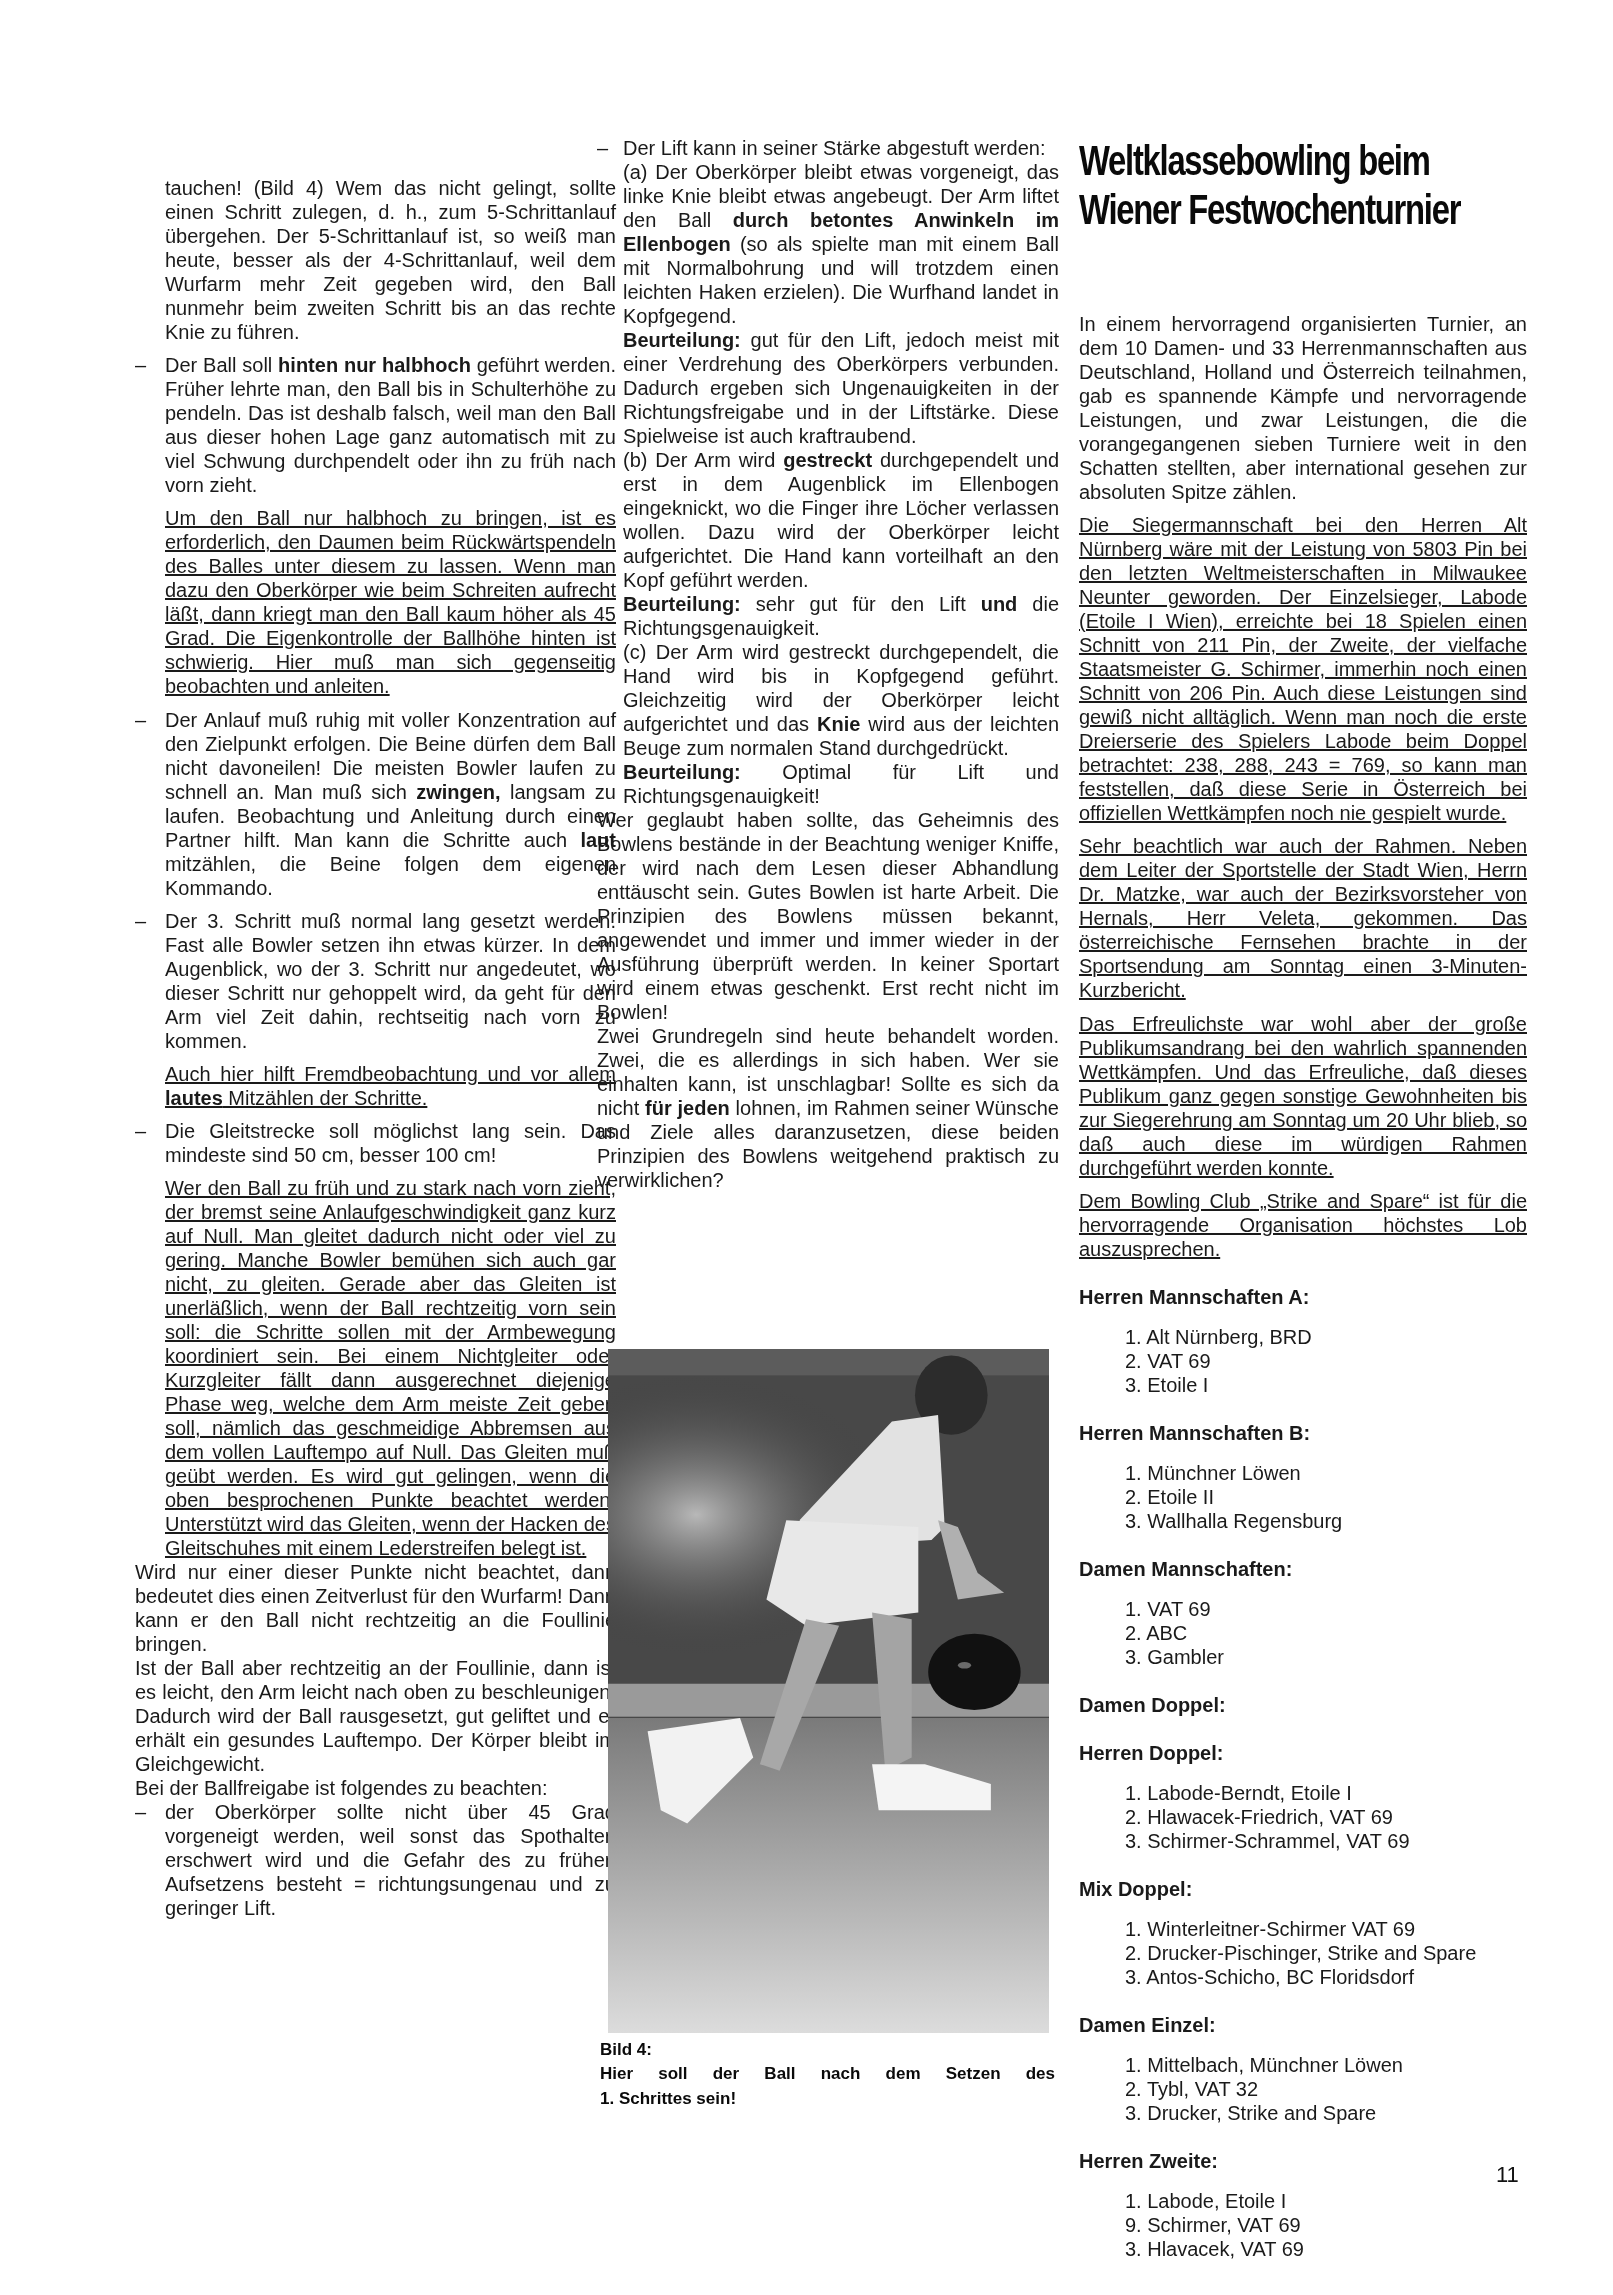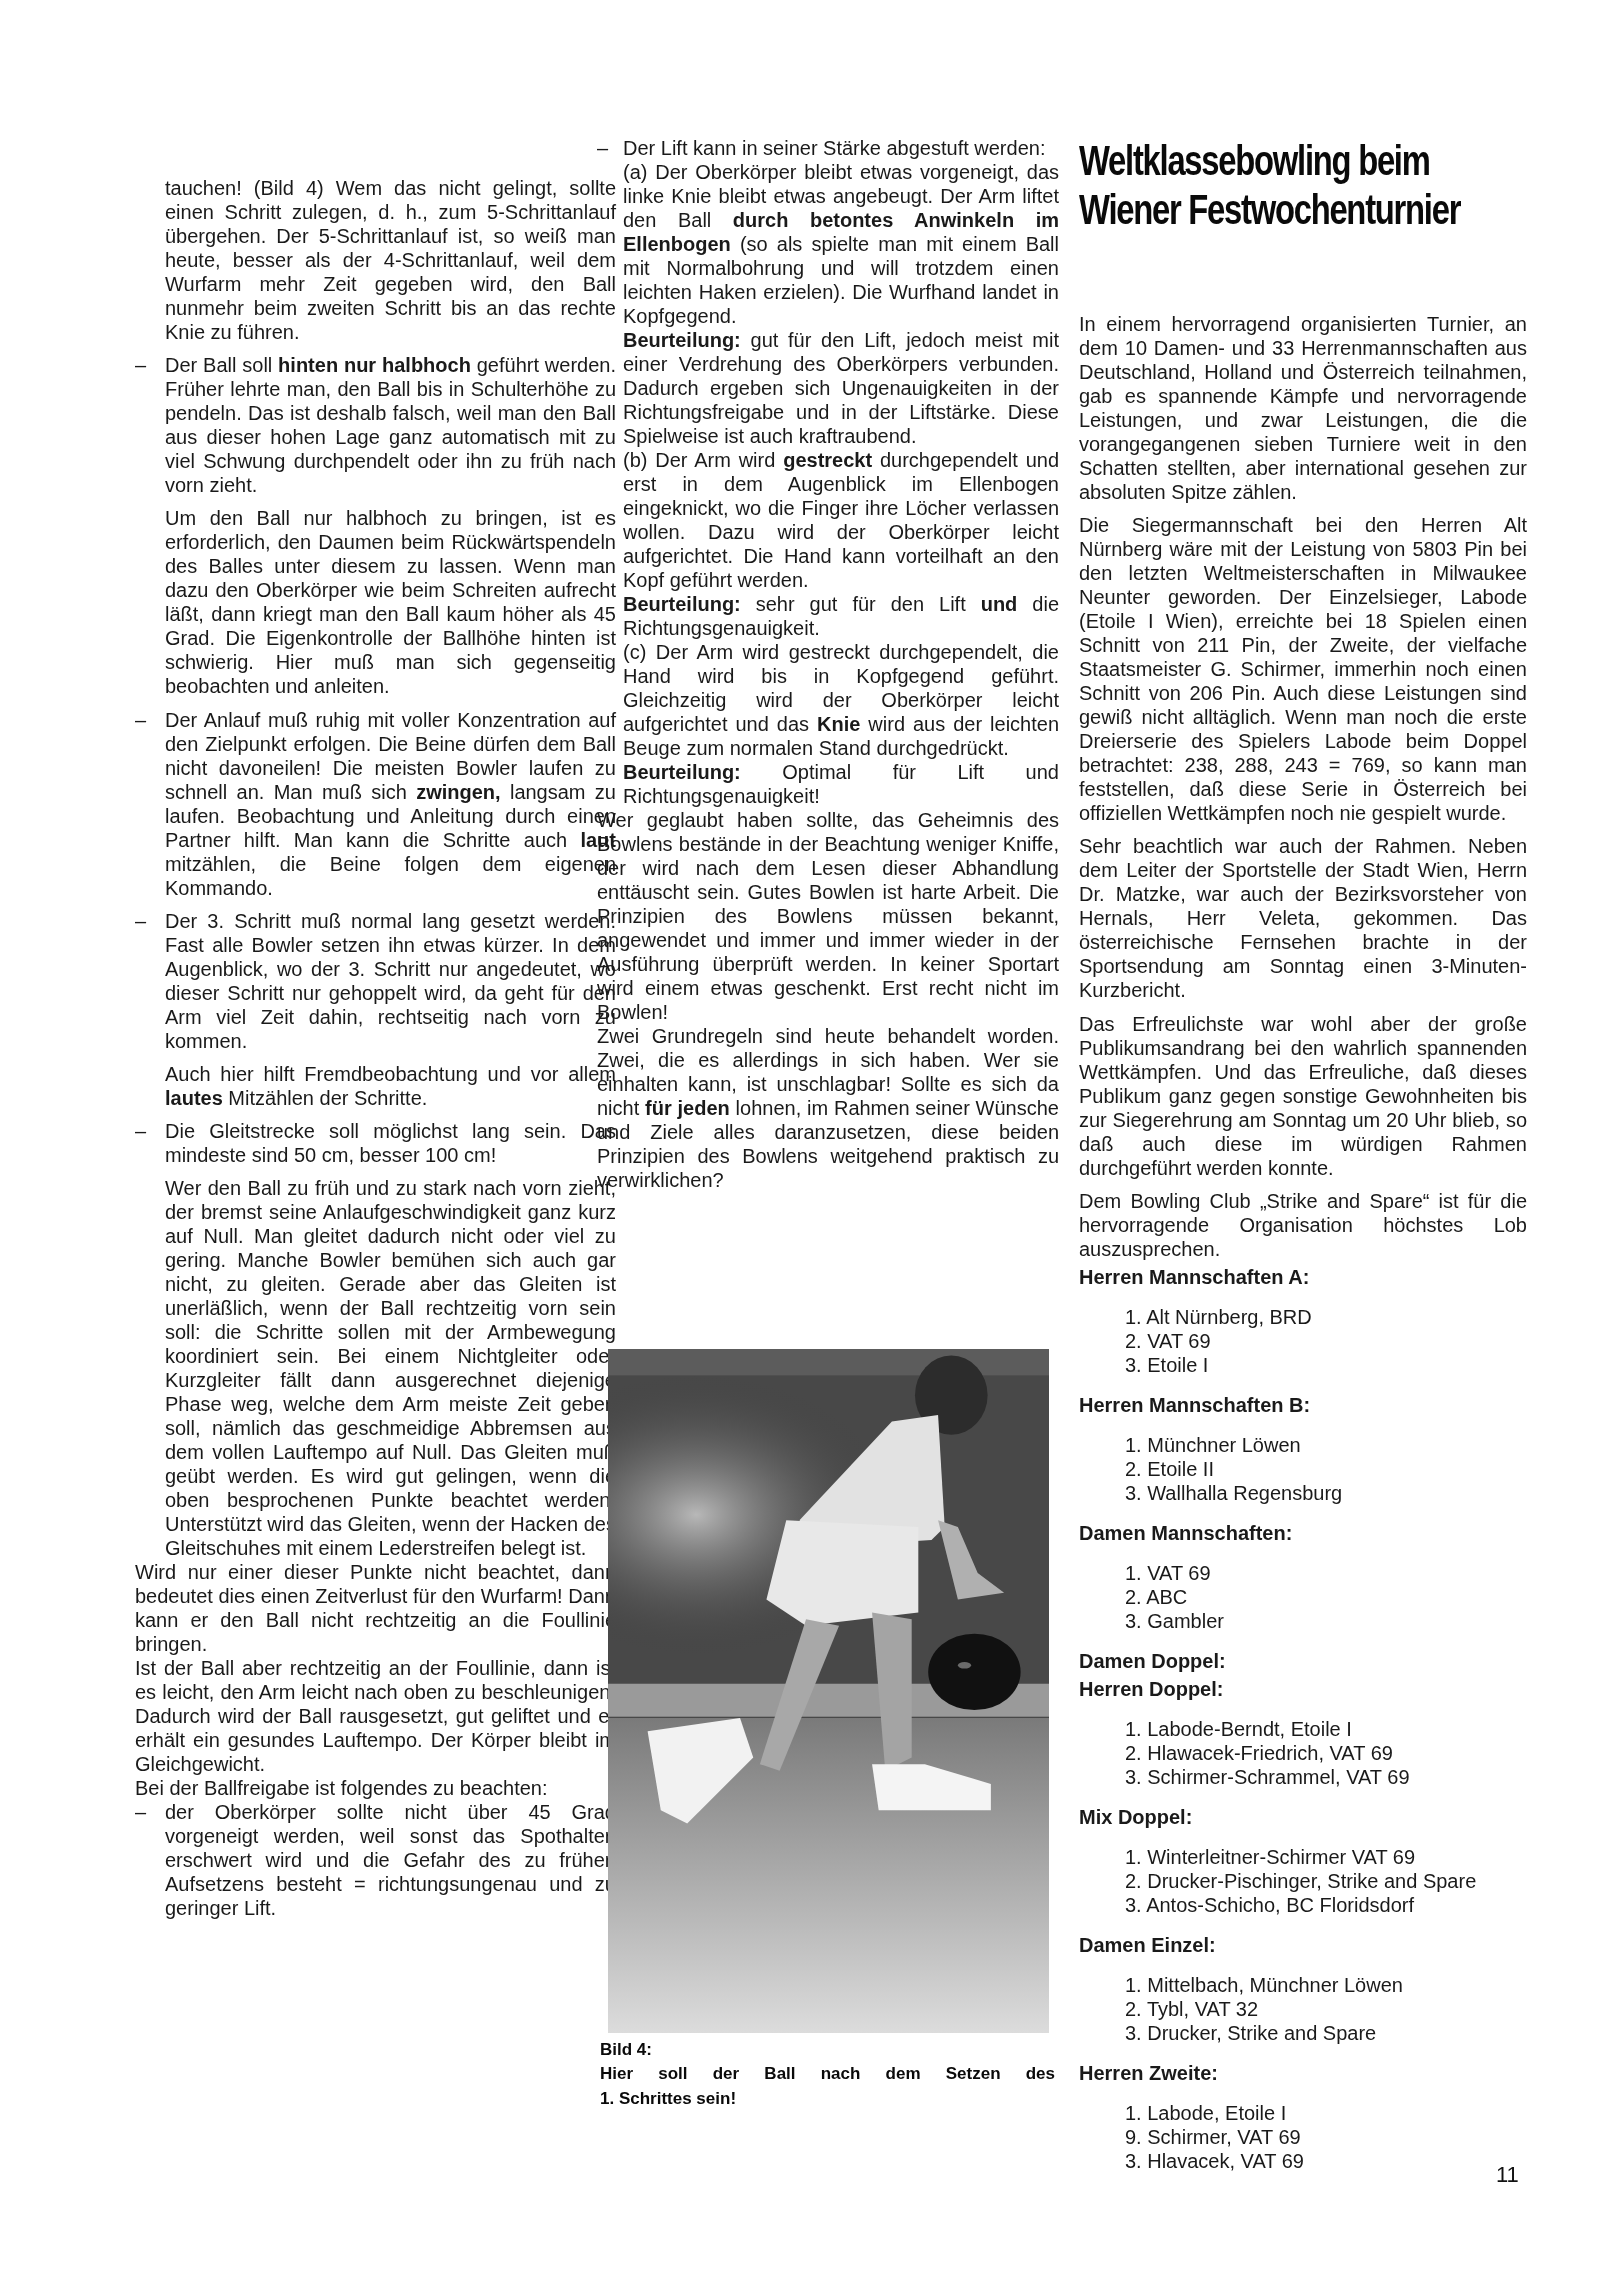--- a/index.html
+++ b/index.html
@@ -17,21 +17,21 @@
     font-size: 20px;
     line-height: 24px;
     text-align: justify;
     hyphens: manual;
   }
   #col1 { left: 135px; width: 481px; margin-top: 40px; }
   #col2 { left: 597px; width: 462px; }
   #col3 { left: 1079px; width: 448px; }
 
   .p { margin: 0; }
-  .gap { margin-top: 9.2px; }
+  .gap { margin-top: 9.2px; text-decoration: underline; }
   .dash-item { position: relative; padding-left: 30px; margin-top: 9.2px; }
   .dash-item .dash { position: absolute; left: 0; top: 0; }
   .indent { padding-left: 30px; }
   b, .bold { font-weight: bold; }
 
   #col2 .sub { padding-left: 26px; }
   #col2 .dash-item { padding-left: 26px; margin-top: 0; }
 
   .headline {
     font-family: "Liberation Sans", sans-serif;
@@ -41,21 +41,21 @@
     letter-spacing: -1.6px;
     transform: scaleX(0.78);
     transform-origin: left top;
     width: 580px;
     color: #0a0a0a;
     margin: 0 0 78px 0;
     text-align: left;
     white-space: nowrap;
   }
 
-  .result-heading { font-weight: bold; margin-top: 4px; }
+  .result-heading { font-weight: bold; margin-top: 24px; }
   .result-list { list-style: none; margin: 16px; padding: 0 0 0 30px; }
   .result-list li { margin: 0; }
 
   .photo {
     position: absolute;
     left: 608px; top: 1349px;
     width: 441px; height: 684px;
     background: linear-gradient(180deg, #5a5a5a 0%, #4a4a4a 10%, #3d3d3d 40%, #555 70%, #9a9a9a 86%, #c8c8c8 100%);
     overflow: hidden;
   }

